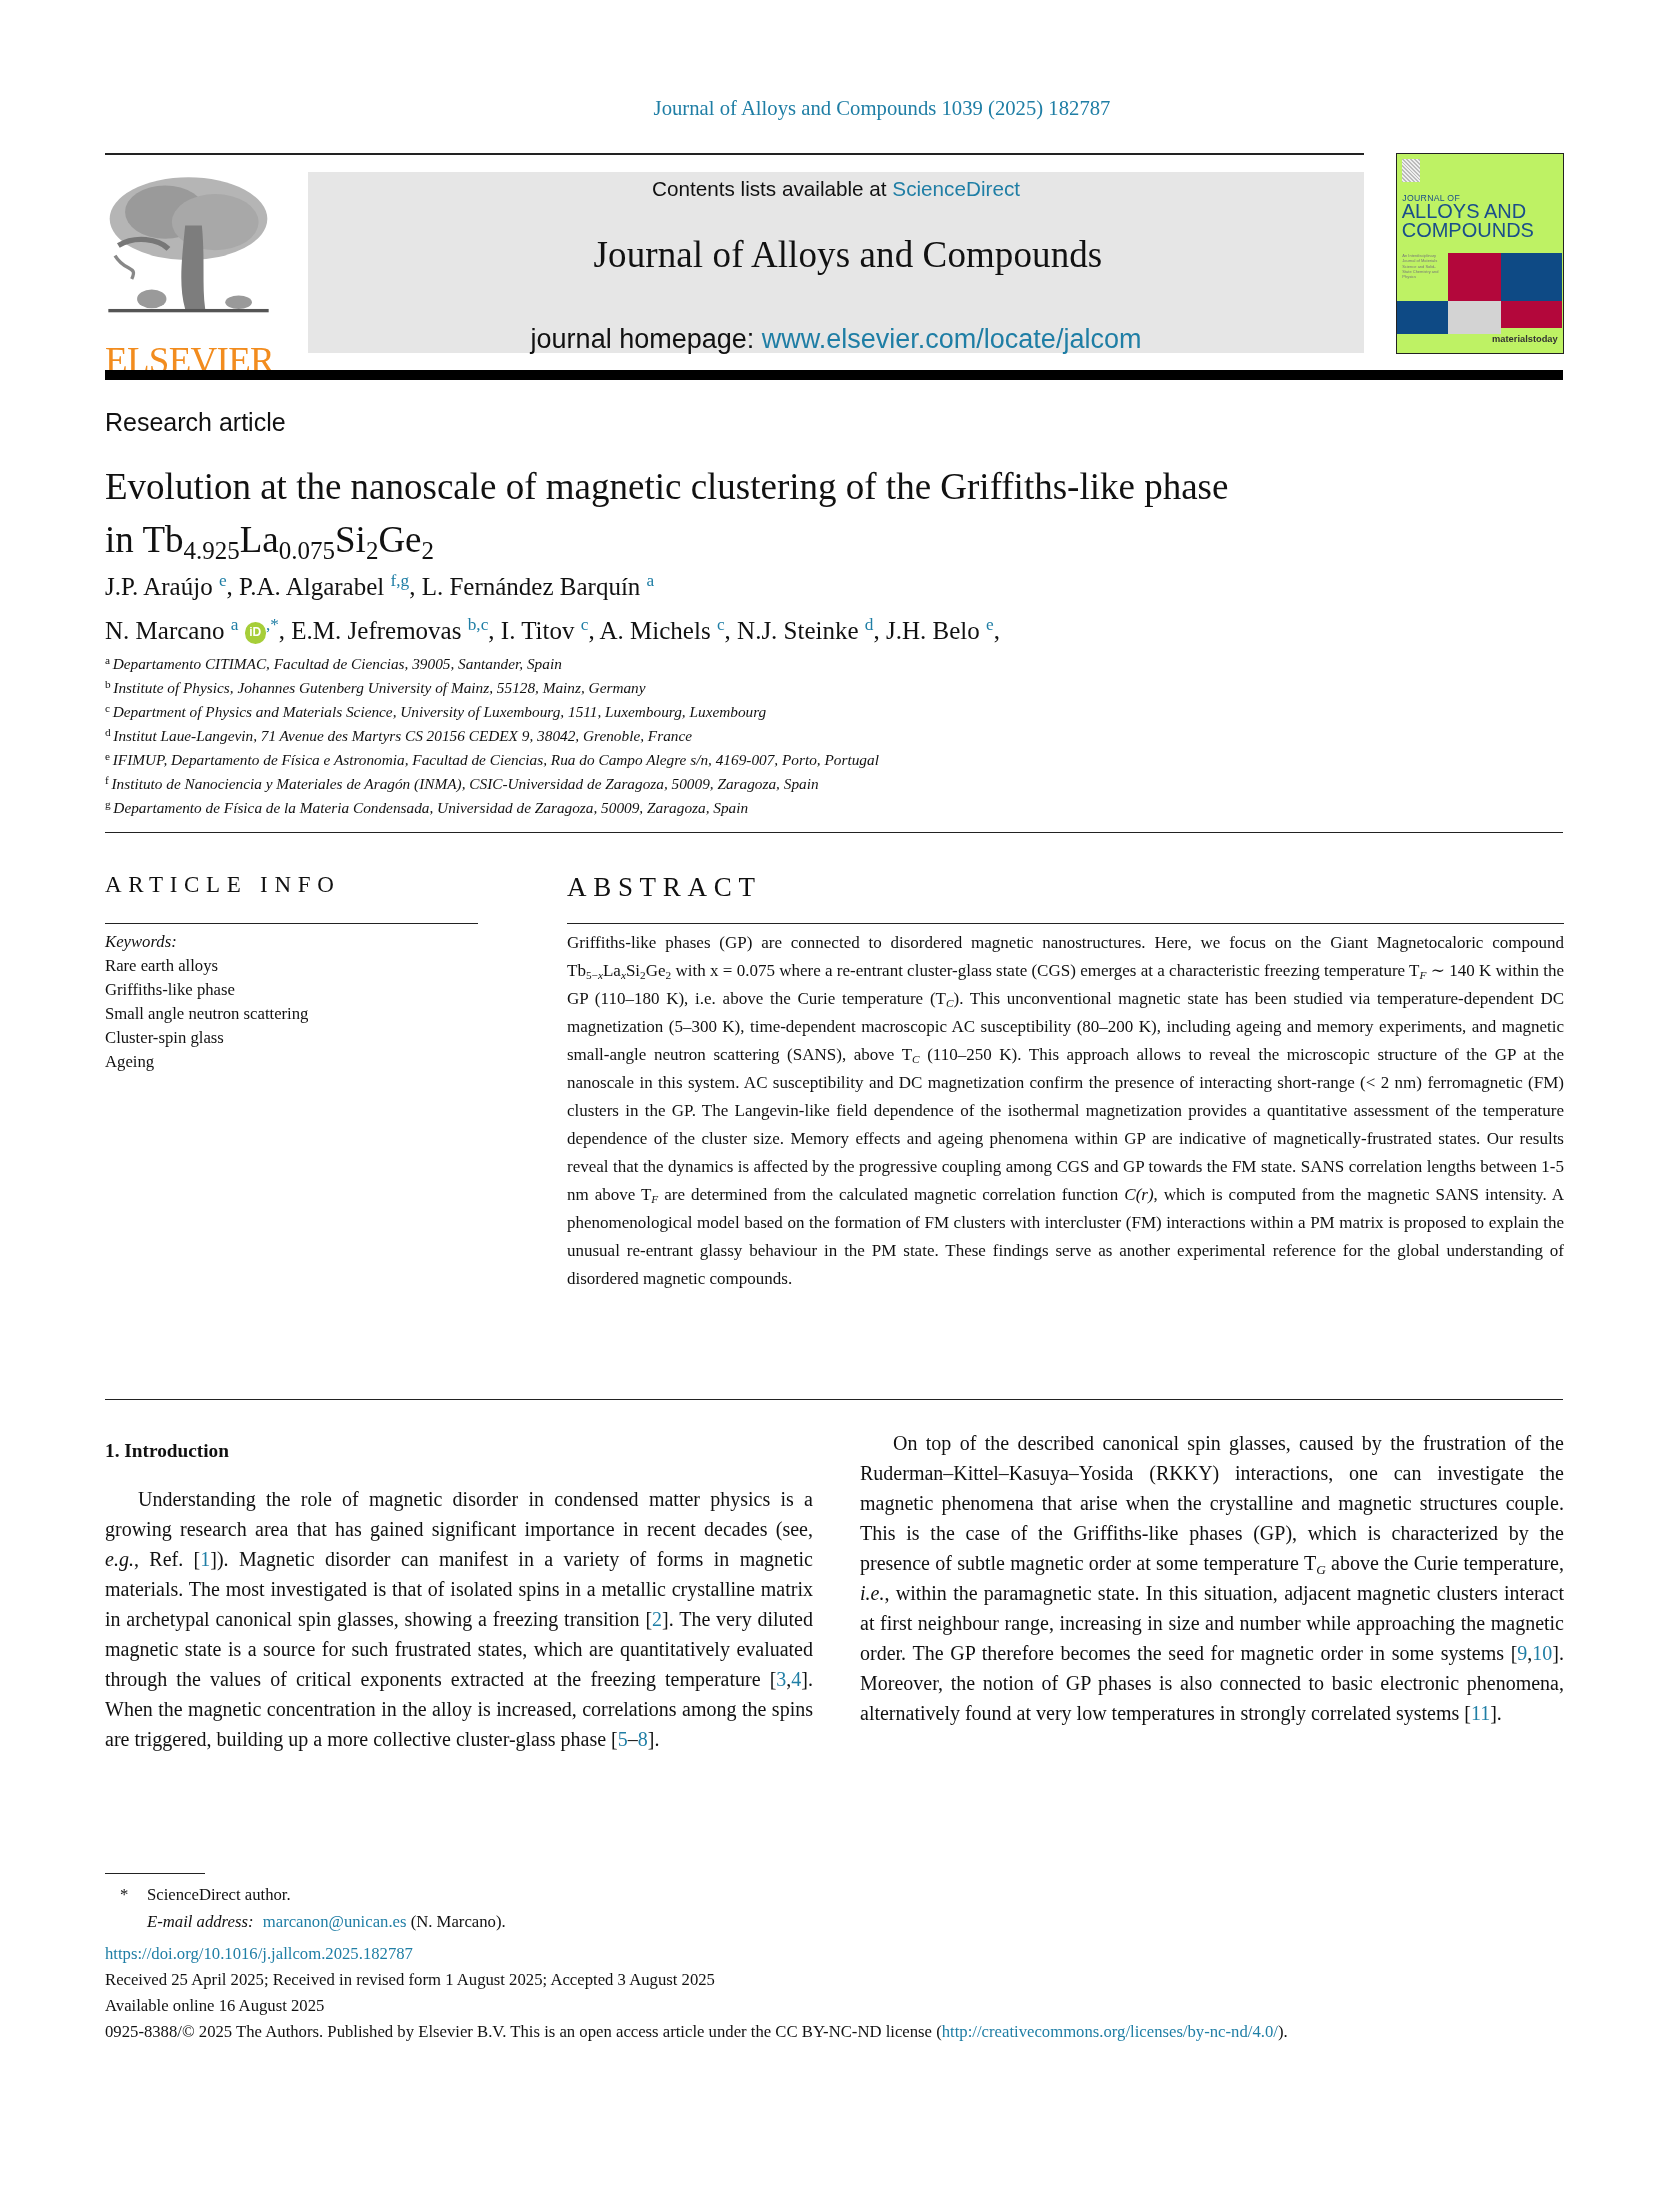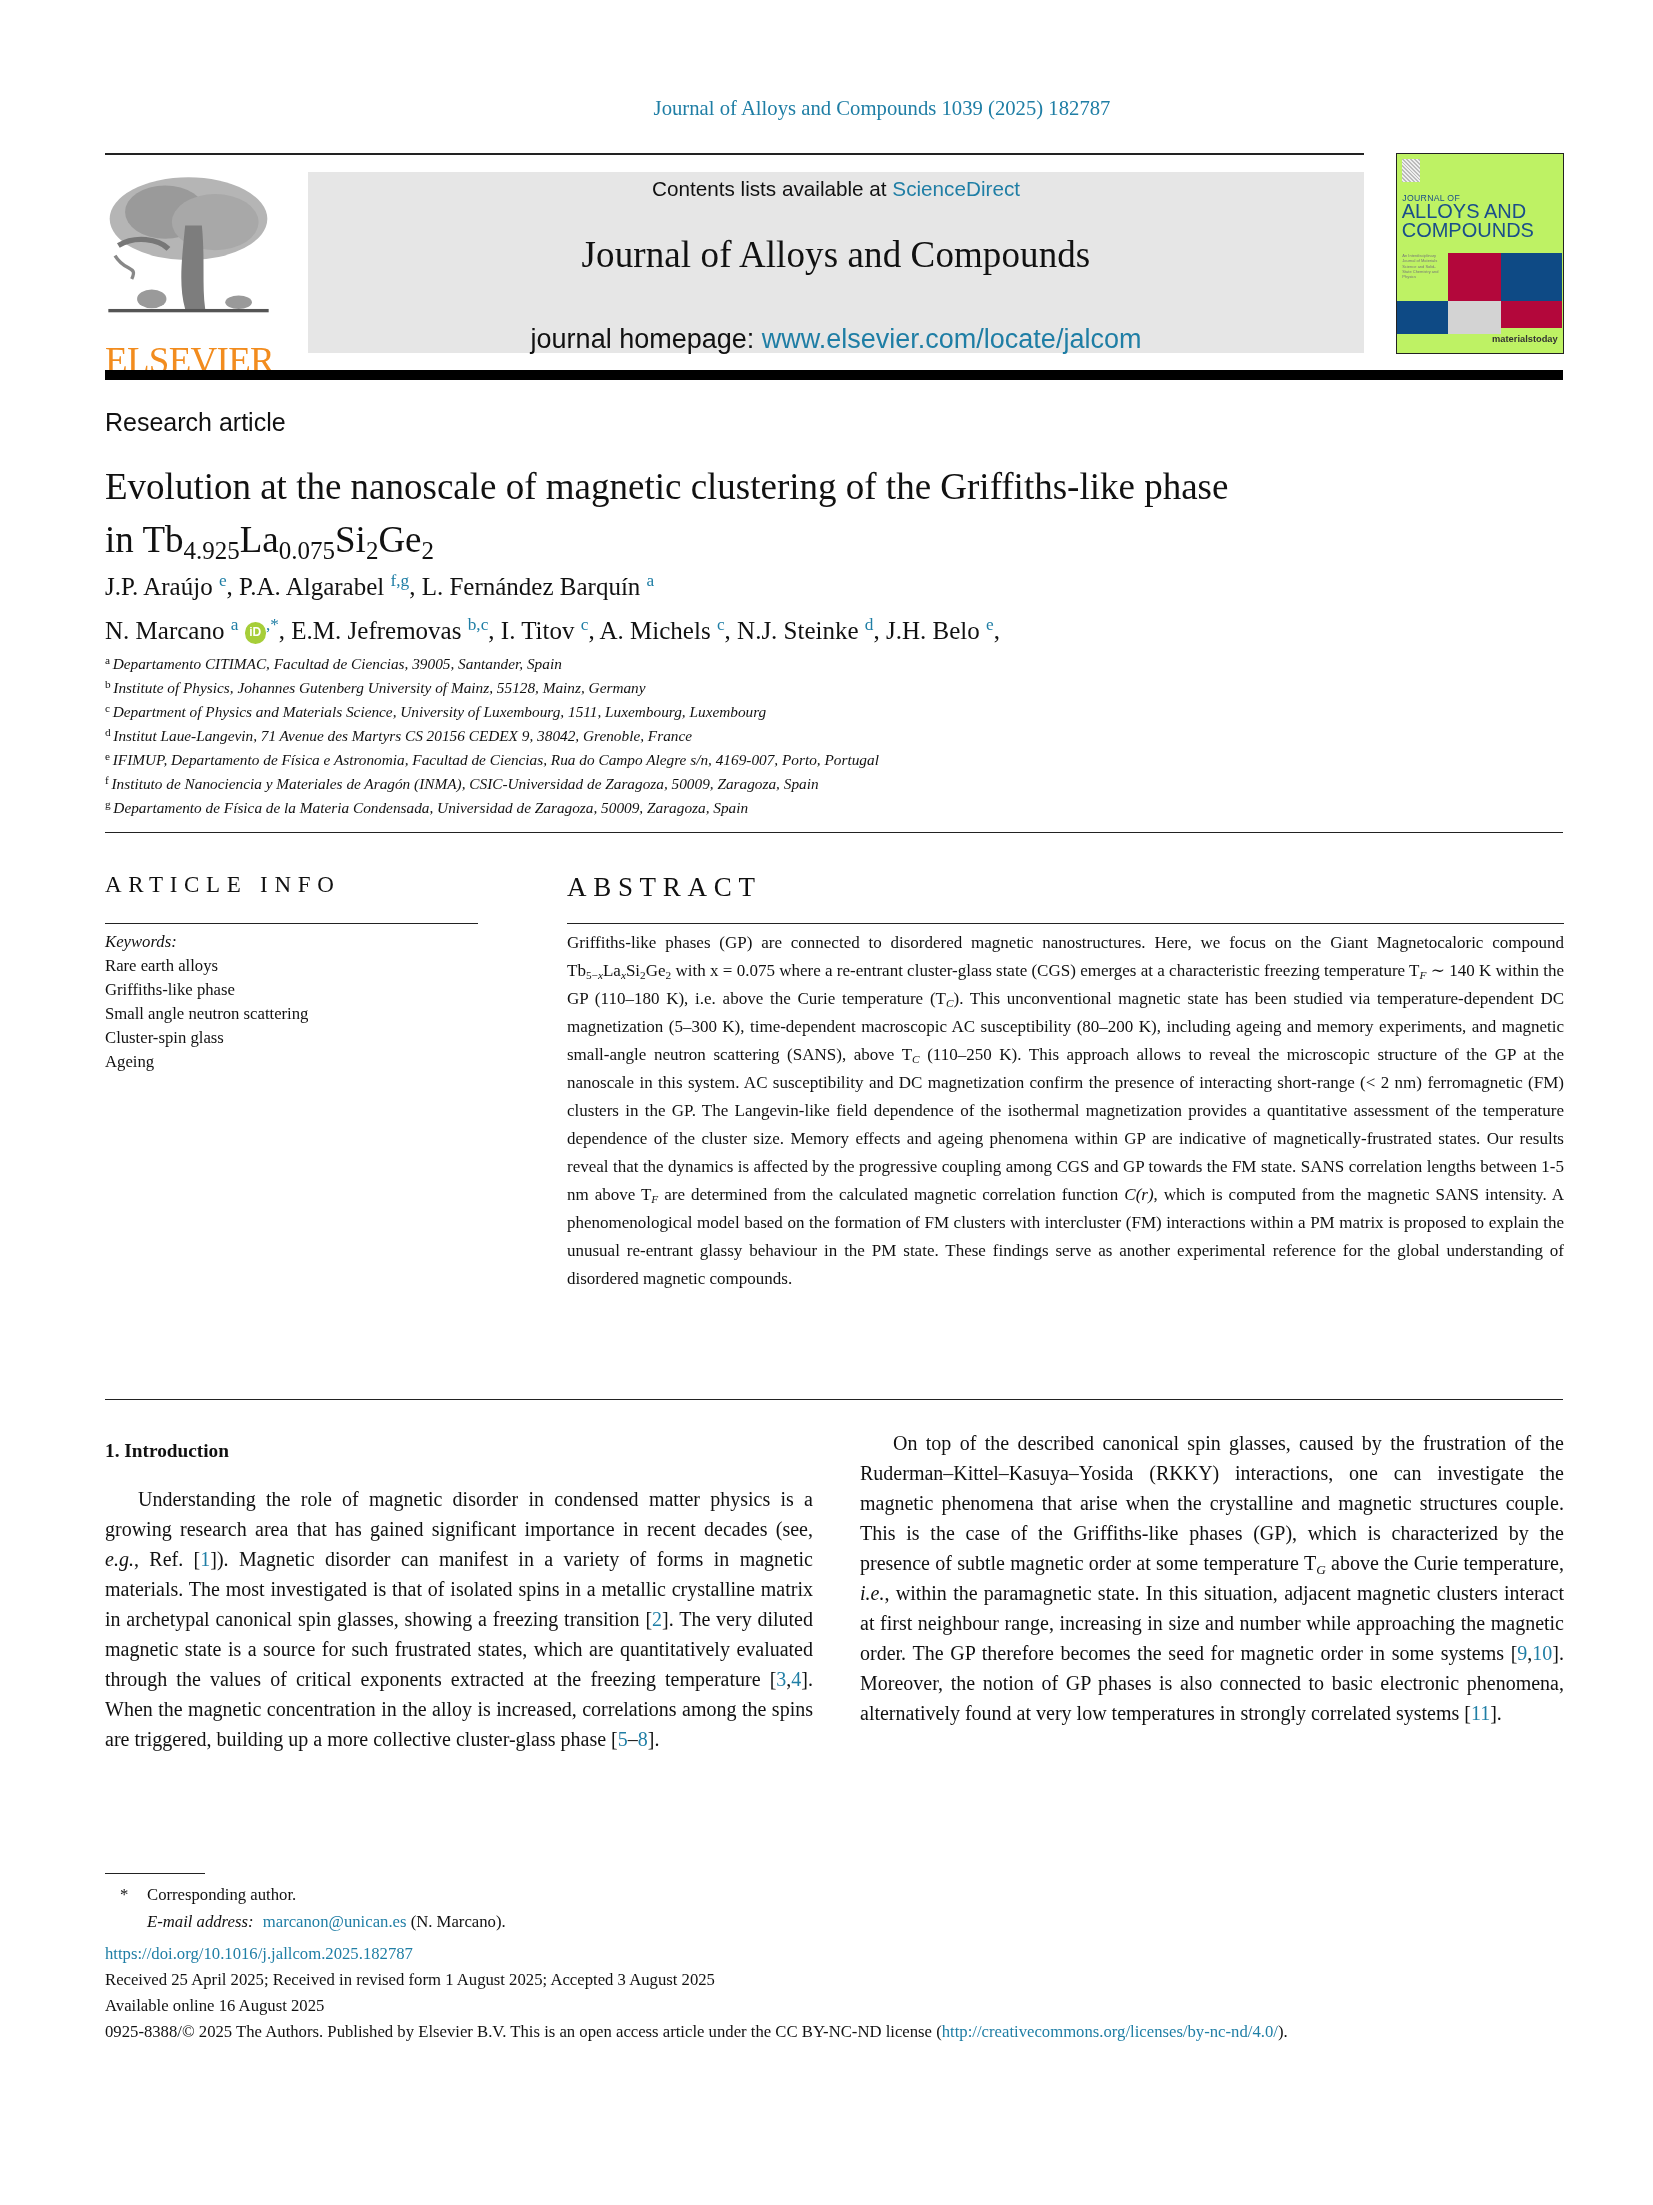--- a/index.html
+++ b/index.html
@@ -14,21 +14,21 @@
   #journal-ref span { margin-left:110px; }
   #top-rule { top:153px; left:105px; width:1259px; height:2px; background:#222; }
 
   #elsevier-logo { top:172px; left:105px; width:167px; height:183px; }
   #elsevier-logo .tree { position:absolute; top:0; left:0; width:167px; height:147px; }
   #elsevier-logo .wordmark { position:absolute; top:148px; left:0; width:167px; text-align:center;
        font-size:37px; color:#f28c1e; letter-spacing:-0.7px; line-height:37px;margin-top:22px; }
 
   #masthead { top:172px; left:308px; width:1056px; height:181px; background:#e6e6e6; text-align:center; }
   #masthead .contents { position:absolute; top:5.3px; left:0; width:100%; font-size:20.7px; }
-  #masthead .jtitle { position:absolute; top:61px; left:0; width:100%; font-size:37px; letter-spacing:0.1px; }
+  #masthead .jtitle { position:absolute; top:61px; left:0; width:100%; font-size:37px; letter-spacing:0.1px;padding-left:12px; }
   #masthead .homepage { position:absolute; top:152px; left:0; width:100%; font-size:27px;
         font-family:"Liberation Sans","DejaVu Sans",sans-serif; }
 
   #cover { top:153px; left:1396px; width:168px; height:201px; border:1.3px solid #222; box-sizing:border-box; background:#bef264; overflow:hidden; }
   #cover .c-elsevier { position:absolute; top:5.3px; left:5.3px; width:17.3px; height:23px; background:repeating-linear-gradient(45deg,#bbb 0 1.3px,#eee 1.3px 2.7px); }
   #cover .c-j { position:absolute; top:39px; left:5.3px; font-size:8.7px; color:#1a4e8a; font-family:"Liberation Sans","DejaVu Sans",sans-serif; letter-spacing:0.3px; }
   #cover .c-t { position:absolute; top:48px; left:4.7px; font-size:20px; line-height:19.3px; color:#1a4e8a; font-family:"Liberation Sans","DejaVu Sans",sans-serif; }
   #cover .c-sub { position:absolute; top:99px; left:5.3px; width:40px; font-size:4px; line-height:5.3px; color:#777; font-family:"Liberation Sans","DejaVu Sans",sans-serif; }
   #cover .sq { position:absolute; }
   #cover .c-mt { position:absolute; bottom:9.3px; right:5.3px; font-size:9.3px; font-weight:bold; color:#333; font-family:"Liberation Sans","DejaVu Sans",sans-serif; }
@@ -176,21 +176,21 @@
 <div id="intro-head" class="abs">1.  Introduction</div>
 <div id="col-left" class="abs col">
   <p class="para"><span>Understanding the role of magnetic disorder in condensed matter physics is a growing research area that has gained significant importance in recent decades (see, </span><i>e.g.</i><span>, Ref. [</span><a>1</a><span>]). Magnetic disorder can manifest in a variety of forms in magnetic materials. The most investigated is that of isolated spins in a metallic crystalline matrix in archetypal canonical spin glasses, showing a freezing transition [</span><a>2</a><span>]. The very diluted magnetic state is a source for such frustrated states, which are quantitatively evaluated through the values of critical exponents extracted at the freezing temperature [</span><a>3</a><span>,</span><a>4</a><span>]. When the magnetic concentration in the alloy is increased, correlations among the spins are triggered, building up a more collective cluster-glass phase [</span><a>5</a><span>–</span><a>8</a><span>].</span></p>
 </div>
 <div id="col-right" class="abs col">
   <p class="para"><span>On top of the described canonical spin glasses, caused by the frustration of the Ruderman–Kittel–Kasuya–Yosida (RKKY) interactions, one can investigate the magnetic phenomena that arise when the crystalline and magnetic structures couple. This is the case of the Griffiths-like phases (GP), which is characterized by the presence of subtle magnetic order at some temperature T</span><sub>G</sub><span> above the Curie temperature, </span><i>i.e.</i><span>, within the paramagnetic state. In this situation, adjacent magnetic clusters interact at first neighbour range, increasing in size and number while approaching the magnetic order. The GP therefore becomes the seed for magnetic order in some systems [</span><a>9</a><span>,</span><a>10</a><span>]. Moreover, the notion of GP phases is also connected to basic electronic phenomena, alternatively found at very low temperatures in strongly correlated systems [</span><a>11</a><span>].</span></p>
 </div>
 
 <div id="foot-rule" class="abs"></div>
 <div id="footnote" class="abs">
-  <div><span class="star">*</span><span>Corresponding author.</span></div>
+  <div><span class="star">*</span><span>ScienceDirect author.</span></div>
   <div><span class="em-label">E-mail address:</span><a>marcanon@unican.es</a><span> (N. Marcano).</span></div>
 </div>
 
 <div id="pub-info" class="abs">
   <div><a>https://doi.org/10.1016/j.jallcom.2025.182787</a></div>
   <div>Received 25 April 2025; Received in revised form 1 August 2025; Accepted 3 August 2025</div>
   <div>Available online 16 August 2025</div>
   <div><span>0925-8388/© 2025 The Authors. Published by Elsevier B.V. This is an open access article under the CC BY-NC-ND license (</span><a style="word-break:break-all;">http://creativecommons.org/licenses/by-nc-nd/4.0/</a><span>).</span></div>
 </div>
 

